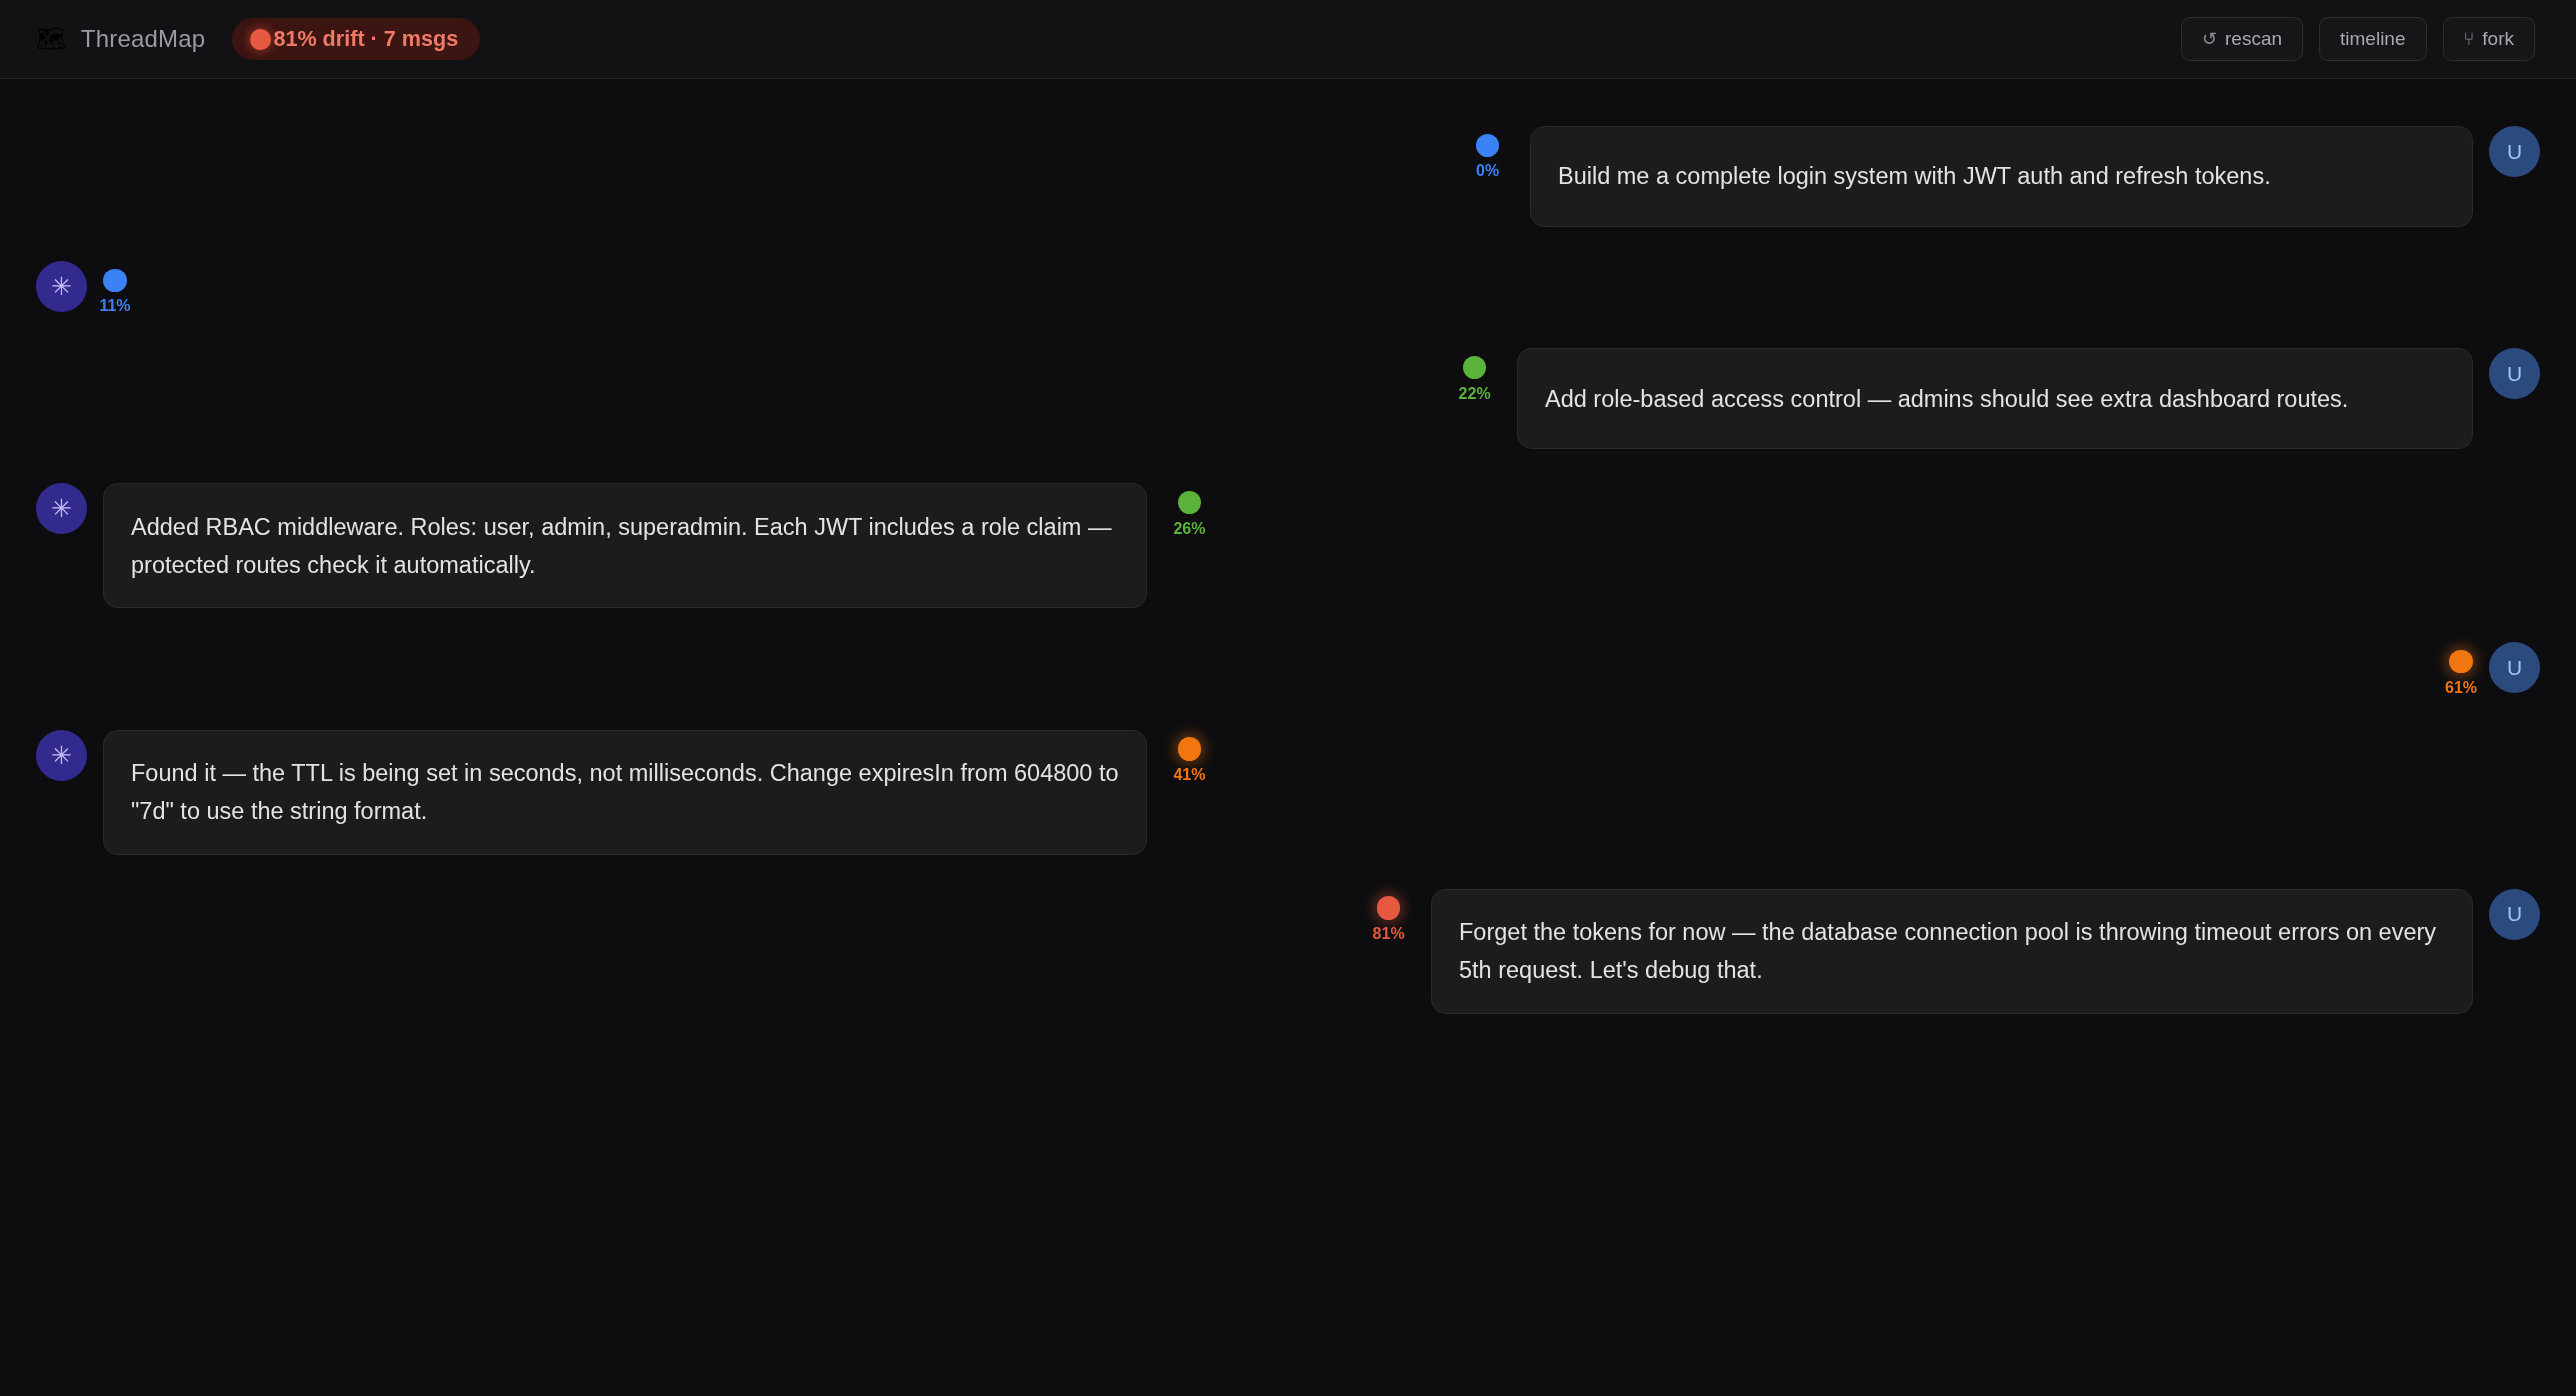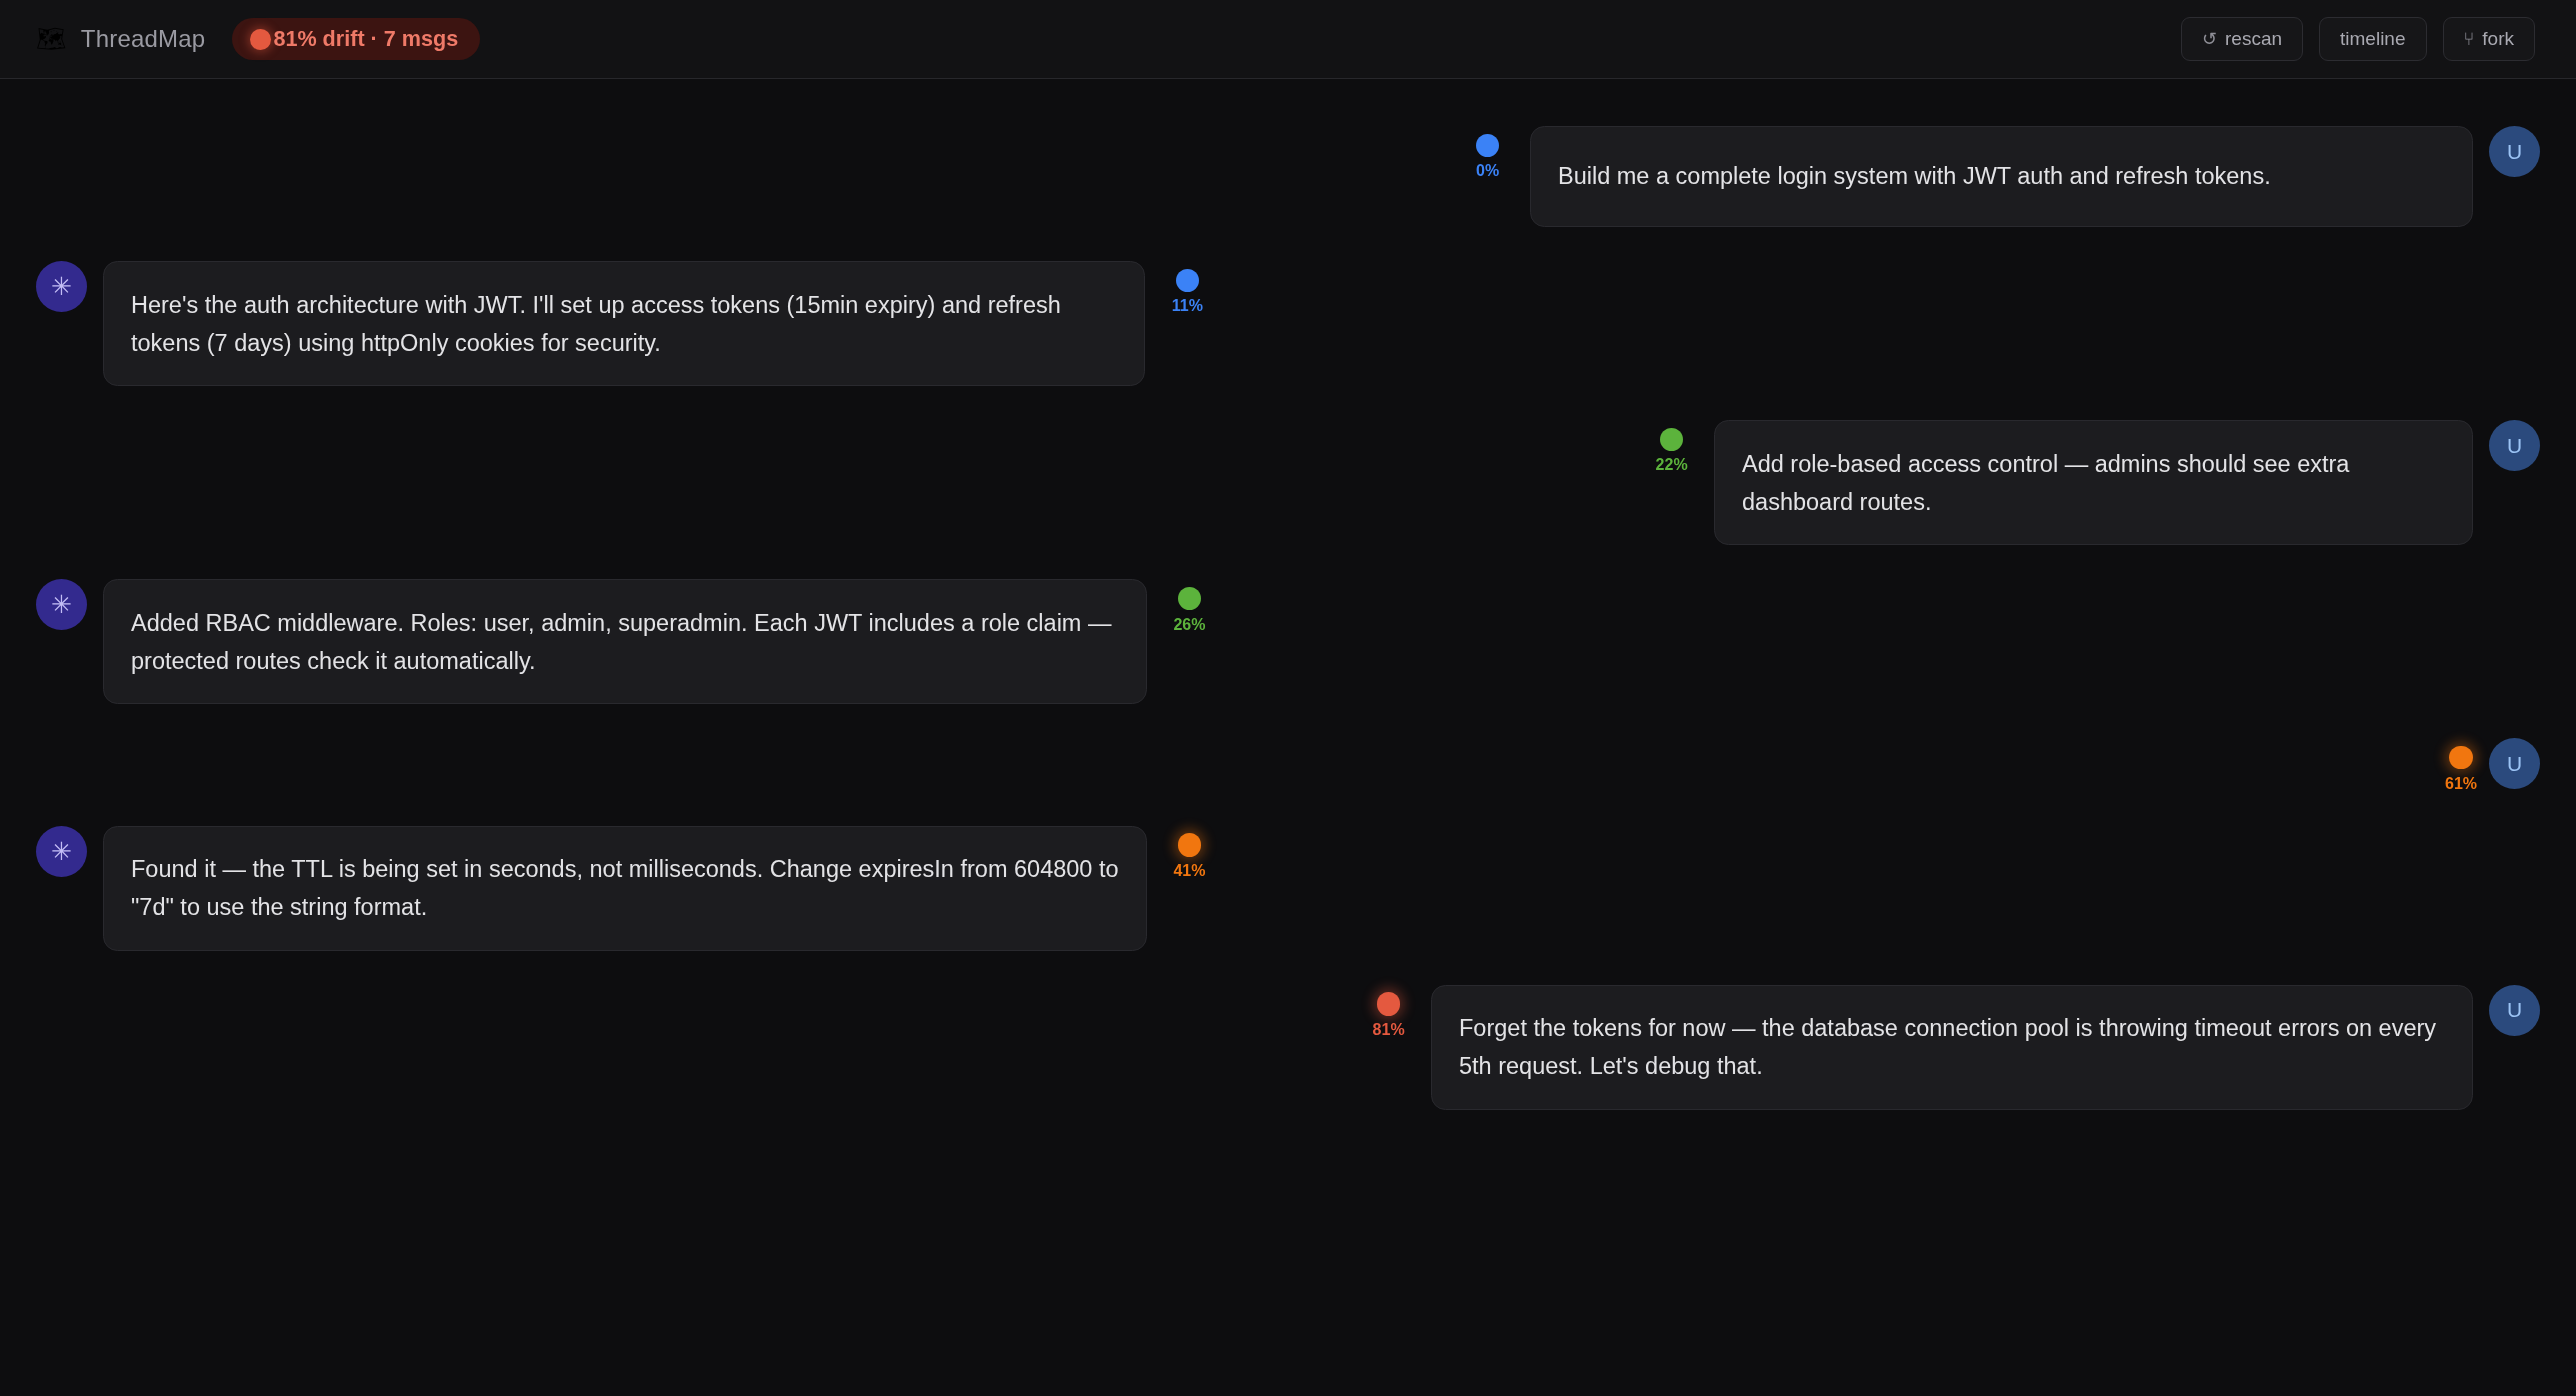--- a/index.html
+++ b/index.html
@@ -181,32 +181,31 @@
     <div class="msg-row user">
       <div class="drift-chip">
         <span class="drift-dot" style="background: rgb(59, 130, 246);"></span>
         <span class="drift-pct" style="color: rgb(59, 130, 246);">0%</span>
       </div>
       <div class="bubble user" style="width: 943px;">Build me a complete login system with JWT auth and refresh tokens.</div>
       <div class="avatar user">U</div>
     </div>
     <div class="msg-row assistant">
       <div class="avatar assistant">✳</div>
-      <div class="bubble assistant" style="width: 1042px;">Here's the auth architecture with JWT. I'll set up access tokens (15min expiry) and refresh tokens (7 days) using httpOnly cookies for security.</div>
       <div class="drift-chip">
         <span class="drift-dot" style="background: rgb(59, 130, 246);"></span>
         <span class="drift-pct" style="color: rgb(59, 130, 246);">11%</span>
       </div>
     </div>
     <div class="msg-row user">
       <div class="drift-chip">
         <span class="drift-dot" style="background: rgb(92, 179, 60);"></span>
         <span class="drift-pct" style="color: rgb(92, 179, 60);">22%</span>
       </div>
-      <div class="bubble user" style="width: 759px;">Add role-based access control — admins should see extra dashboard routes.</div>
+      <div class="bubble user" style="width: 956px;">Add role-based access control — admins should see extra dashboard routes.</div>
       <div class="avatar user">U</div>
     </div>
     <div class="msg-row assistant">
       <div class="avatar assistant">✳</div>
       <div class="bubble assistant" style="width: 1044px;">Added RBAC middleware. Roles: user, admin, superadmin. Each JWT includes a role claim — protected routes check it automatically.</div>
       <div class="drift-chip">
         <span class="drift-dot" style="background: rgb(92, 179, 60);"></span>
         <span class="drift-pct" style="color: rgb(92, 179, 60);">26%</span>
       </div>
     </div>

